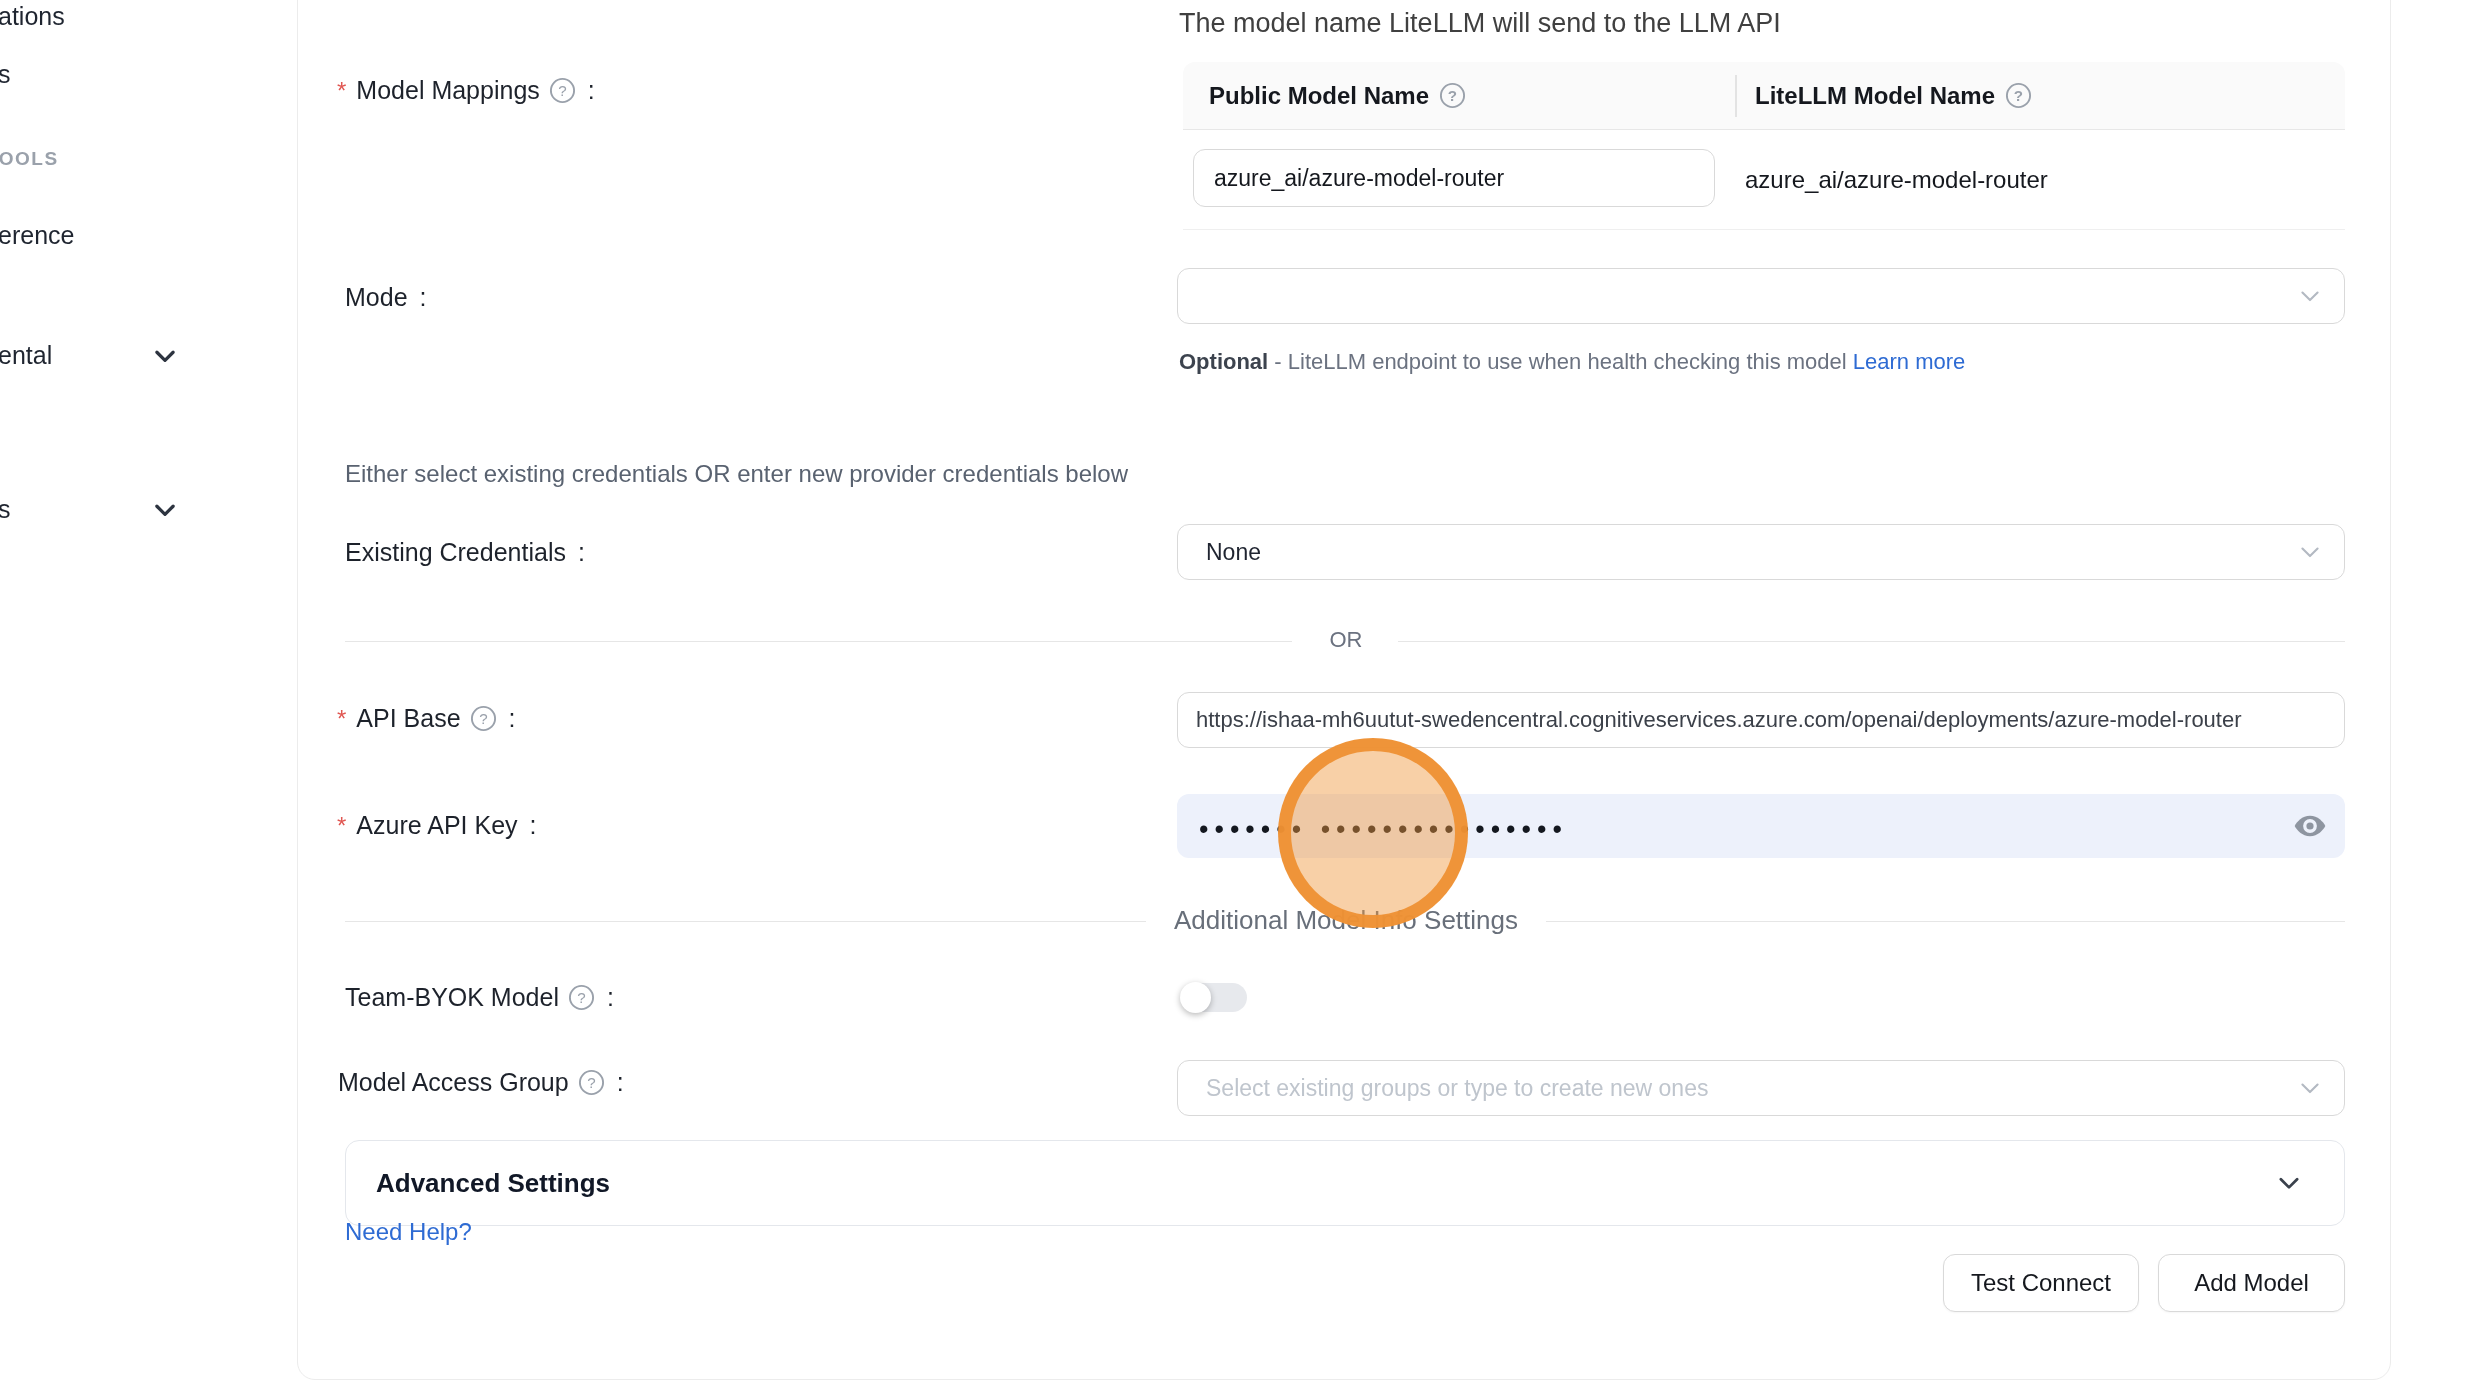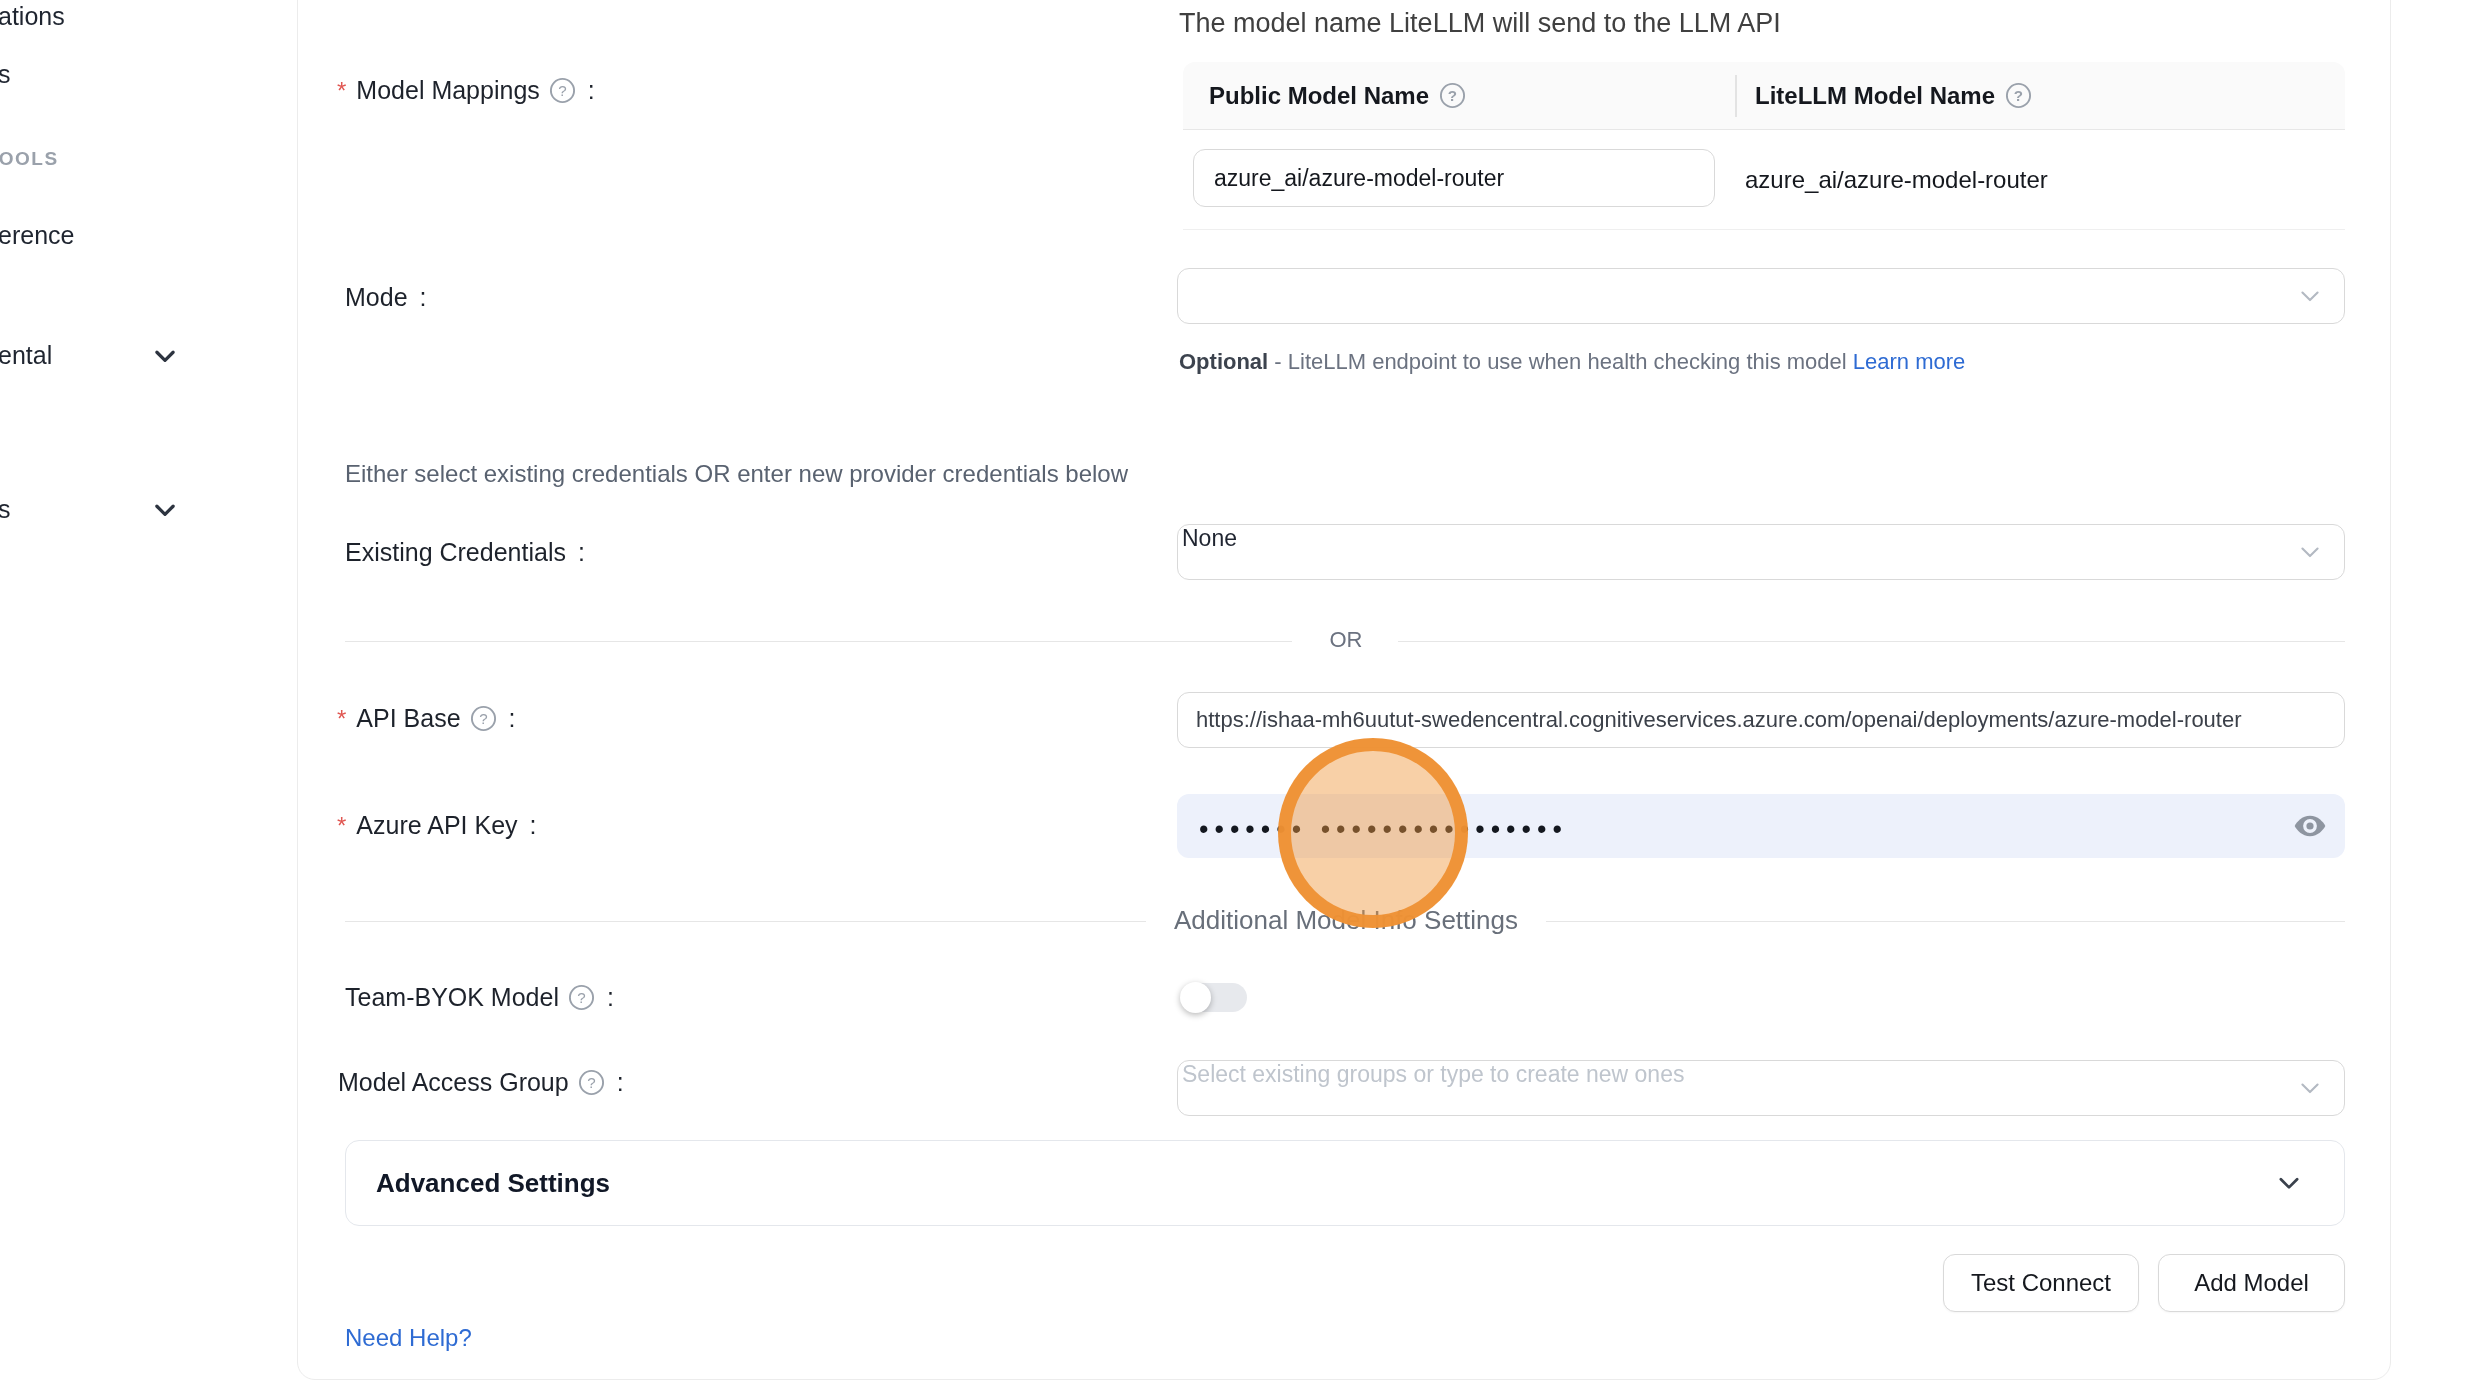--- a/index.html
+++ b/index.html
@@ -37,22 +37,22 @@
   .mm-head .vsep { position:absolute; left:552px; top:13px; width:2px; height:42px; background:#e3e3e3; }
   .mm-body { position:relative; height:100px; border-bottom:1px solid #efefef; }
   .mm-input { position:absolute; left:10px; top:19px; width:522px; height:58px; border:1px solid #d9d9d9;
               border-radius:12px; padding:0 20px; font-size:23px; color:#15181e; outline:none;
               font-family:"Liberation Sans","DejaVu Sans",sans-serif; }
   .mm-static { position:absolute; left:562px; top:0; height:100px; display:flex; align-items:center;
                font-size:24px; color:#15181e; }
 
   
   .selectbox { position:absolute; height:56px; width:1168px; left:1177px; background:#fff;
-               border:1px solid #d9d9d9; border-radius:12px; display:flex; 
-               padding:0 60px 0 4px; cursor:pointer; z-index:2; }
+               border:1px solid #d9d9d9; border-radius:12px; display:flex; align-items:center;
+               padding:0 60px 0 28px; cursor:pointer; z-index:2; }
   .selectbox .val { font-size:23px; color:#1f2430; }
   .selectbox .ph  { font-size:23px; color:#bfc5cd; }
   .sel-chev { position:absolute; right:20px; top:50%; transform:translateY(-50%); width:28px; height:28px; }
 
   .text-input { position:absolute; left:1177px; width:1168px; height:56px; border:1px solid #d9d9d9;
                 border-radius:12px; padding:0 18px; font-size:22px; color:#3b4049; background:#fff; outline:none;
                 font-family:"Liberation Sans","DejaVu Sans",sans-serif; z-index:2; }
 
   
   .hline { position:absolute; height:1px; background:#e6e6e6; z-index:2; }
@@ -255,19 +255,19 @@
     </svg>
   </div>
 
   <div class="adv-panel">
     <span class="adv-label">Advanced Settings</span>
     <svg class="adv-chev" viewBox="0 0 24 24">
       <path d="M5.5 9l6.5 6.5L18.5 9" fill="none" stroke="#3a414c" stroke-width="2.2" stroke-linecap="round" stroke-linejoin="round"></path>
     </svg>
   </div>
 
-  <a class="abs link" style="left:345px; top:1324px;">Need Help?</a>
+  <a class="abs link" style="left:345px; top:1218px;">Need Help?</a>
   <button class="btn" style="left:1943px; width:196px;">Test Connect</button>
   <button class="btn" style="left:2158px; width:187px;">Add Model</button>
 
   <div class="click-ring"></div>
 
 </div>
 
 </body></html>

